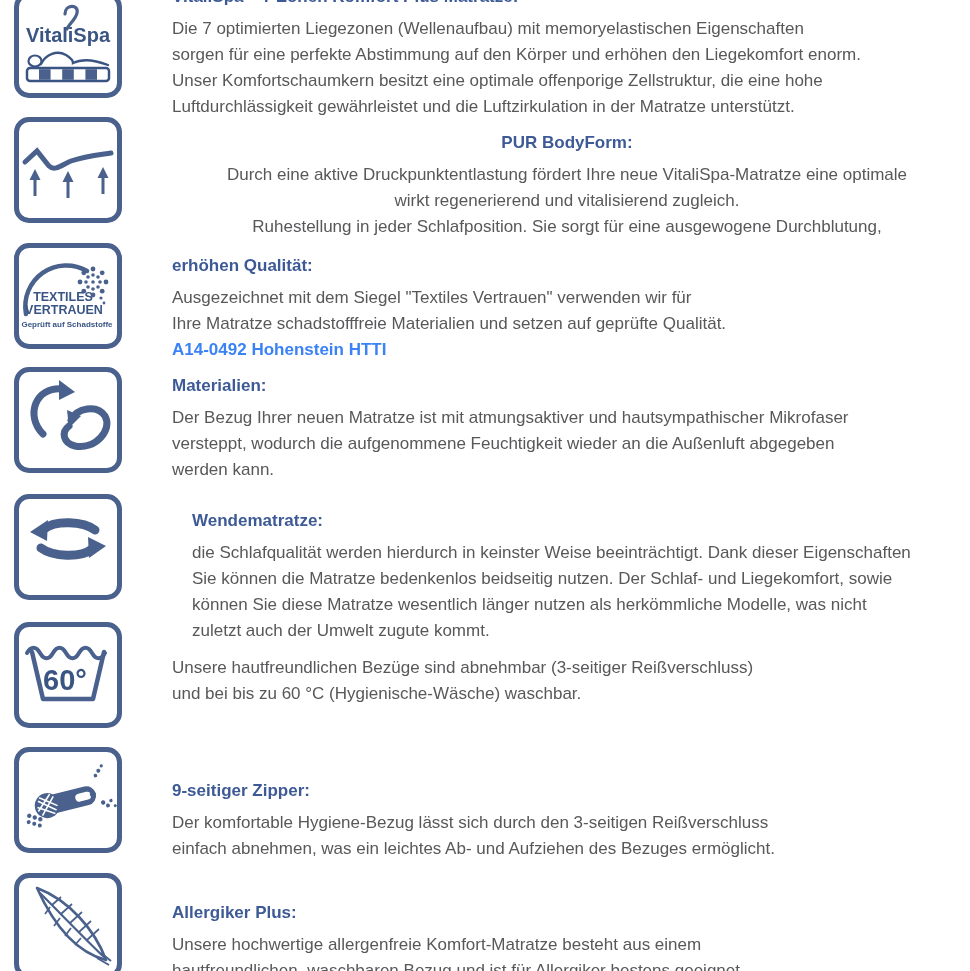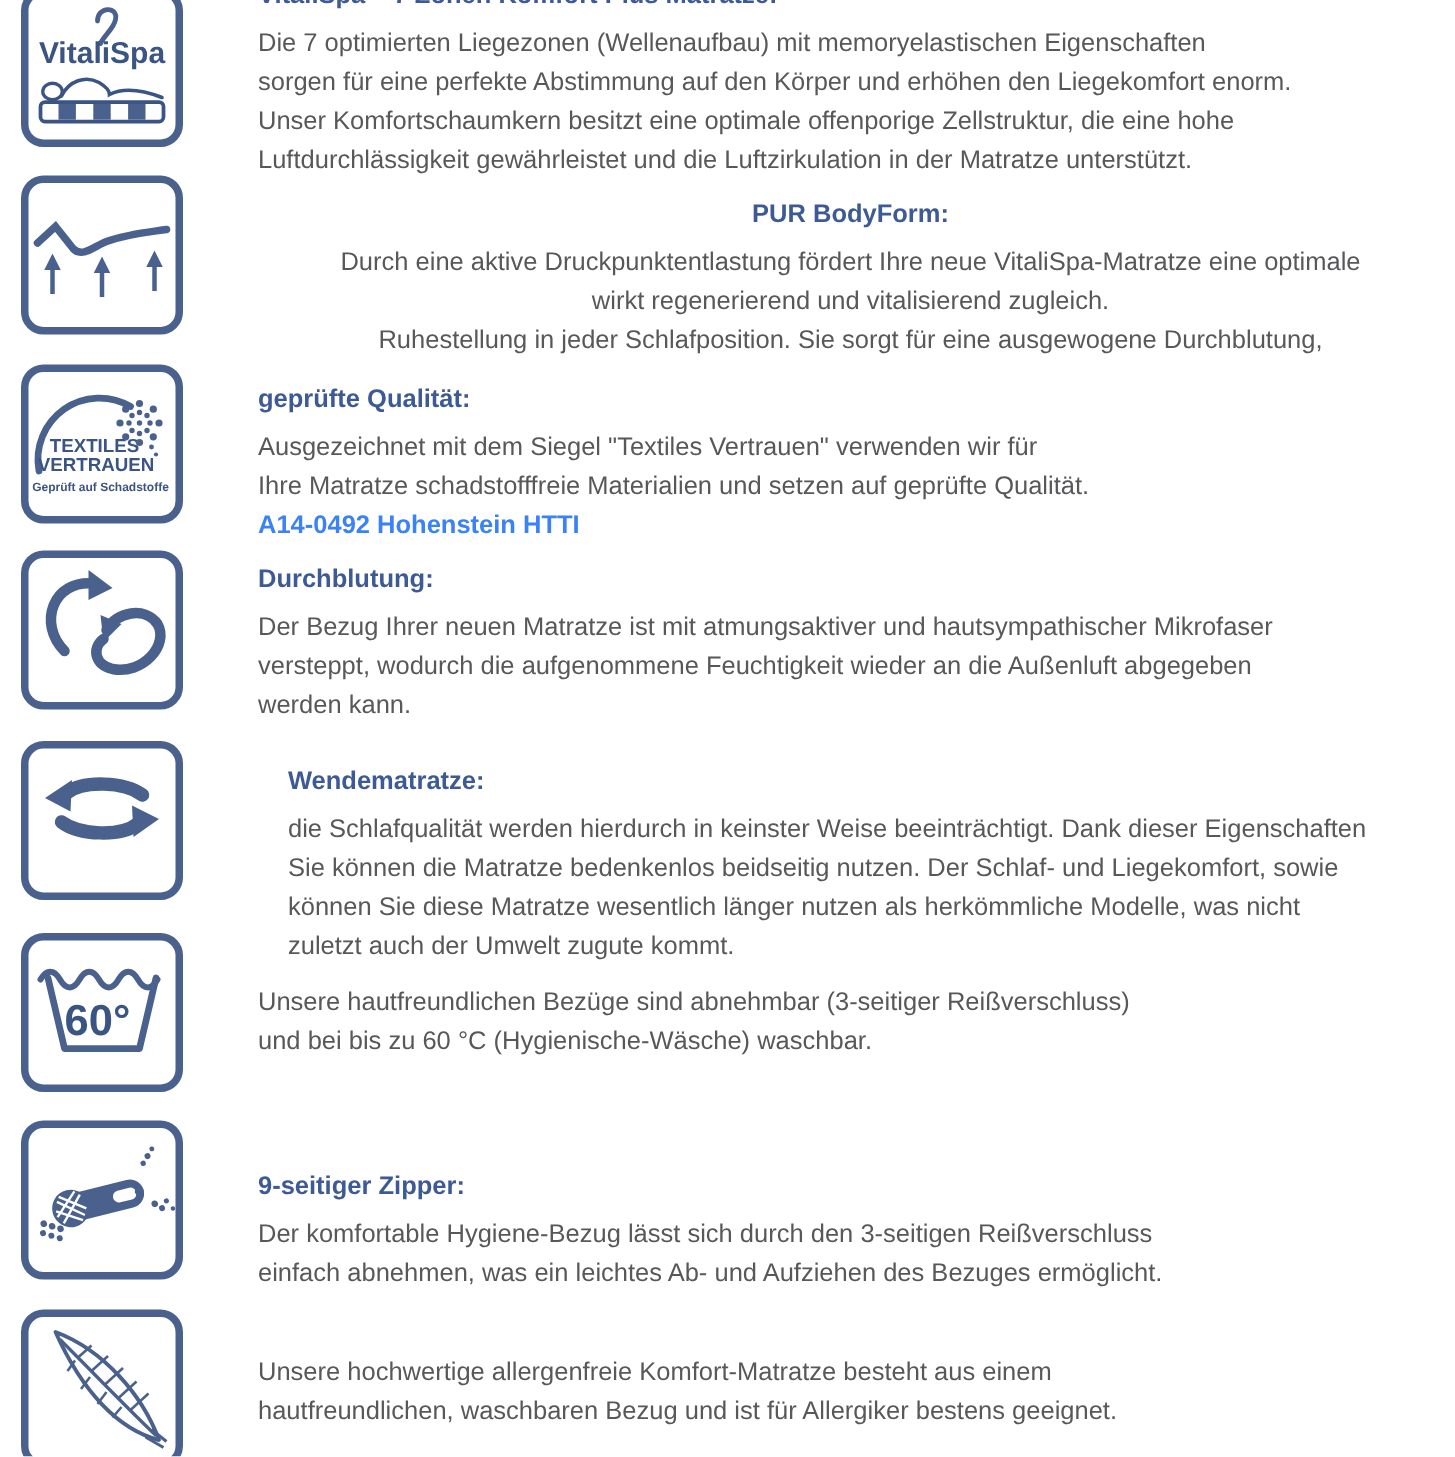--- a/index.html
+++ b/index.html
@@ -119,38 +119,38 @@
             <circle cx="69" cy="29" r="1.8"></circle>
           <circle cx="74" cy="27" r="1.8"></circle>
             <circle cx="79" cy="29" r="1.8"></circle>
           <circle cx="74" cy="34" r="1.8"></circle>
             <circle cx="82" cy="50" r="1.6"></circle>
             <circle cx="85" cy="55" r="1.4"></circle>
         </g>
       </svg>
     </div>
     <div class="txt">
-      <h3>geprüfte Qualität:</h3>
+      <h3>erhöhen Qualität:</h3>
       <p>Ausgezeichnet mit dem Siegel "Textiles Vertrauen" verwenden wir für</p>
       <p>Ihre Matratze schadstofffreie Materialien und setzen auf geprüfte Qualität.</p>
       <p class="cert">A14-0492 Hohenstein HTTI</p>
     </div>
   </section>
 
   <section class="feature s4">
     <div class="icon-box">
       <svg width="98" height="96" viewBox="0 0 98 96">
         <path class="ic-stroke" d="M24 62 C6 44 16 14 44 17" stroke-width="7" stroke-linecap="round"></path>
         <polygon class="ic-fill" points="56,20 40,8 40,28"></polygon>
         <path class="ic-stroke" d="M52 48 C58 36 78 32 86 44 C94 58 76 78 56 74 C44 71 42 60 50 54" stroke-width="7" stroke-linecap="round"></path>
         <polygon class="ic-fill" points="62,44 48,38 50,56"></polygon>
       </svg>
     </div>
     <div class="txt">
-      <h3>Durchblutung:</h3>
+      <h3>Materialien:</h3>
       <p>Der Bezug Ihrer neuen Matratze ist mit atmungsaktiver und hautsympathischer Mikrofaser</p>
       <p>versteppt, wodurch die aufgenommene Feuchtigkeit wieder an die Außenluft abgegeben</p>
       <p>werden kann.</p>
     </div>
   </section>
 
   <section class="feature s5">
     <div class="icon-box">
       <svg width="98" height="96" viewBox="0 0 98 96">
         <path class="ic-stroke" d="M76 31 C64 22 36 21 25 30" stroke-width="9" stroke-linecap="round"></path>
@@ -238,18 +238,19 @@
           <line x1="52" y1="50" x2="46" y2="58"></line>
           <line x1="62" y1="60" x2="56" y2="67"></line>
         </g>
         <g class="ic-stroke" stroke-width="2">
           <line x1="78" y1="80" x2="90" y2="87"></line>
           <line x1="82" y1="75" x2="92" y2="83"></line>
         </g>
       </svg>
     </div>
     <div class="txt">
+      <h3>Allergiker Plus:</h3>
       <p>Unsere hochwertige allergenfreie Komfort-Matratze besteht aus einem</p>
       <p>hautfreundlichen, waschbaren Bezug und ist für Allergiker bestens geeignet.</p>
     </div>
   </section>
 
 </div>
 
 </body></html>

